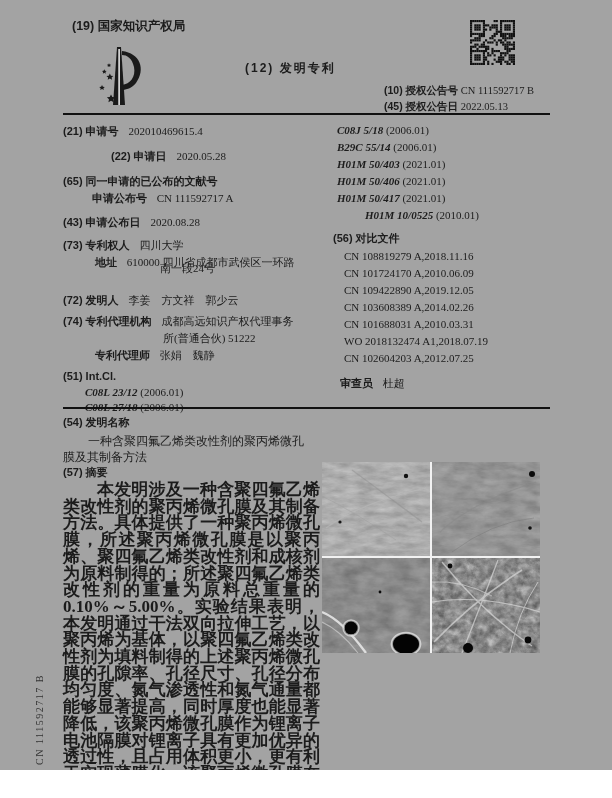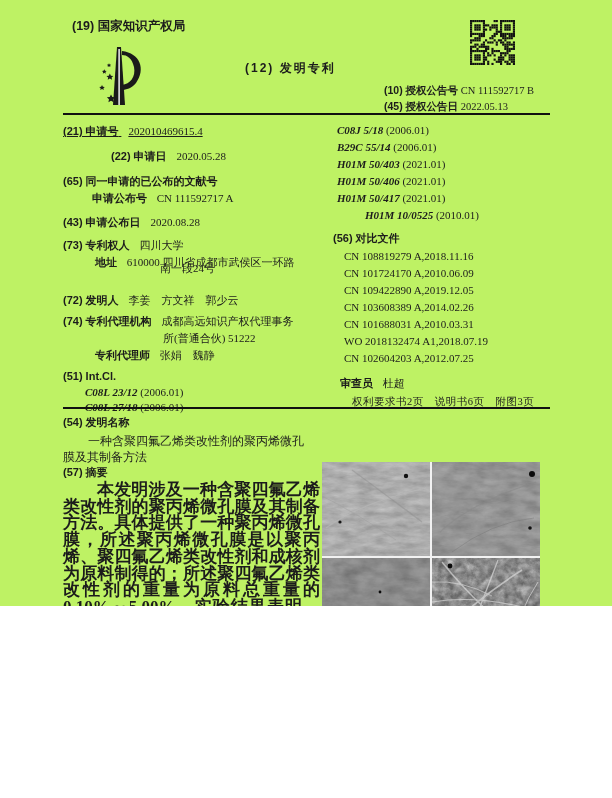--- a/index.html
+++ b/index.html
@@ -1,18 +1,18 @@
 <!DOCTYPE html>
 <html><head>
 <meta charset="utf-8">
 <style>
   * { margin:0; padding:0; box-sizing:border-box; }
   html,body { background:#ffffff; }
   .page {
-    position:relative; width:612px; height:606px; background:#bef264;
+    position:relative; width:612px; height:770px; background:#a3a3a3;
     font-family:"Liberation Serif","DejaVu Serif",serif; color:#1c1c1c;
     overflow:hidden;
   }
   .abs { position:absolute; white-space:nowrap; }
   .b   { font-family:"Liberation Sans","DejaVu Sans",sans-serif; font-weight:700; }
   .v   { font-family:"Liberation Serif","DejaVu Serif",serif; font-weight:400; }
   .code{ font-family:"Liberation Serif","DejaVu Serif",serif; font-style:italic; font-weight:700; }
   .yr  { font-style:normal; font-weight:400; }
   .sz12{ font-size:12.5px; }
   .sz11{ font-size:11px; line-height:13px; }
@@ -313,21 +313,21 @@
     <span class="b">(10) 授权公告号</span>
     <span class="v">CN 111592717 B</span>
   </div>
   <div class="abs sz10" style="left:384px; top:100px;">
     <span class="b">(45) 授权公告日</span>
     <span class="v">2022.05.13</span>
   </div>
 
   <div class="rule" style="top:113px;"></div>
 
-  <div class="abs sz11" style="left:63px; top:125px;text-decoration:underline;">
+  <div class="abs sz11" style="left:63px; top:125px;">
     <span class="b">(21) 申请号</span>
     <span class="gap"></span><span class="v">202010469615.4</span>
   </div>
 
   <div class="abs sz11" style="left:63px; top:150px;padding-left:48px;">
     <span class="b">(22) 申请日</span>
     <span class="gap"></span><span class="v">2020.05.28</span>
   </div>
 
   <div class="abs b sz11" style="left:63px; top:175px;">(65) 同一申请的已公布的文献号</div>
@@ -408,21 +408,20 @@
   <div class="abs v sz11" style="left:344px; top:301px;">CN 103608389 A,2014.02.26</div>
   <div class="abs v sz11" style="left:344px; top:318px;">CN 101688031 A,2010.03.31</div>
   <div class="abs v sz11" style="left:344px; top:335px;">WO 2018132474 A1,2018.07.19</div>
   <div class="abs v sz11" style="left:344px; top:352px;">CN 102604203 A,2012.07.25</div>
 
   <div class="abs sz11" style="left:340px; top:369px;margin-top:8px;">
     <span class="b">审查员</span>
     <span class="gap"></span><span class="v">杜超</span>
   </div>
 
-  <div class="abs v sz10 pages-info" style="left:352px; top:395px;">权利要求书2页　说明书6页　附图3页</div>
 
   <div class="rule" style="top:407px;"></div>
 
   <div class="abs b sz11" style="left:63px; top:416px;">(54) 发明名称</div>
   <div class="abs v" style="left:88px; top:433px; font-size:12px;">一种含聚四氟乙烯类改性剂的聚丙烯微孔</div>
   <div class="abs v" style="left:63px; top:449px; font-size:12px;">膜及其制备方法</div>
 
   <div class="abs b sz11" style="left:63px; top:466px;">(57) 摘要</div>
   <p class="abstract">本发明涉及一种含聚四氟乙烯类改性剂的聚丙烯微孔膜及其制备方法。具体提供了一种聚丙烯微孔膜，所述聚丙烯微孔膜是以聚丙烯、聚四氟乙烯类改性剂和成核剂为原料制得的；所述聚四氟乙烯类改性剂的重量为原料总重量的0.10%～5.00%。实验结果表明，本发明通过干法双向拉伸工艺，以聚丙烯为基体，以聚四氟乙烯类改性剂为填料制得的上述聚丙烯微孔膜的孔隙率、孔径尺寸、孔径分布均匀度、氮气渗透性和氮气通量都能够显著提高，同时厚度也能显著降低，该聚丙烯微孔膜作为锂离子电池隔膜对锂离子具有更加优异的透过性，且占用体积更小，更有利于实现薄膜化。该聚丙烯微孔膜在过滤膜、分离膜、透气膜、电池隔膜等领域具有非常好的应用前景。</p>
 

